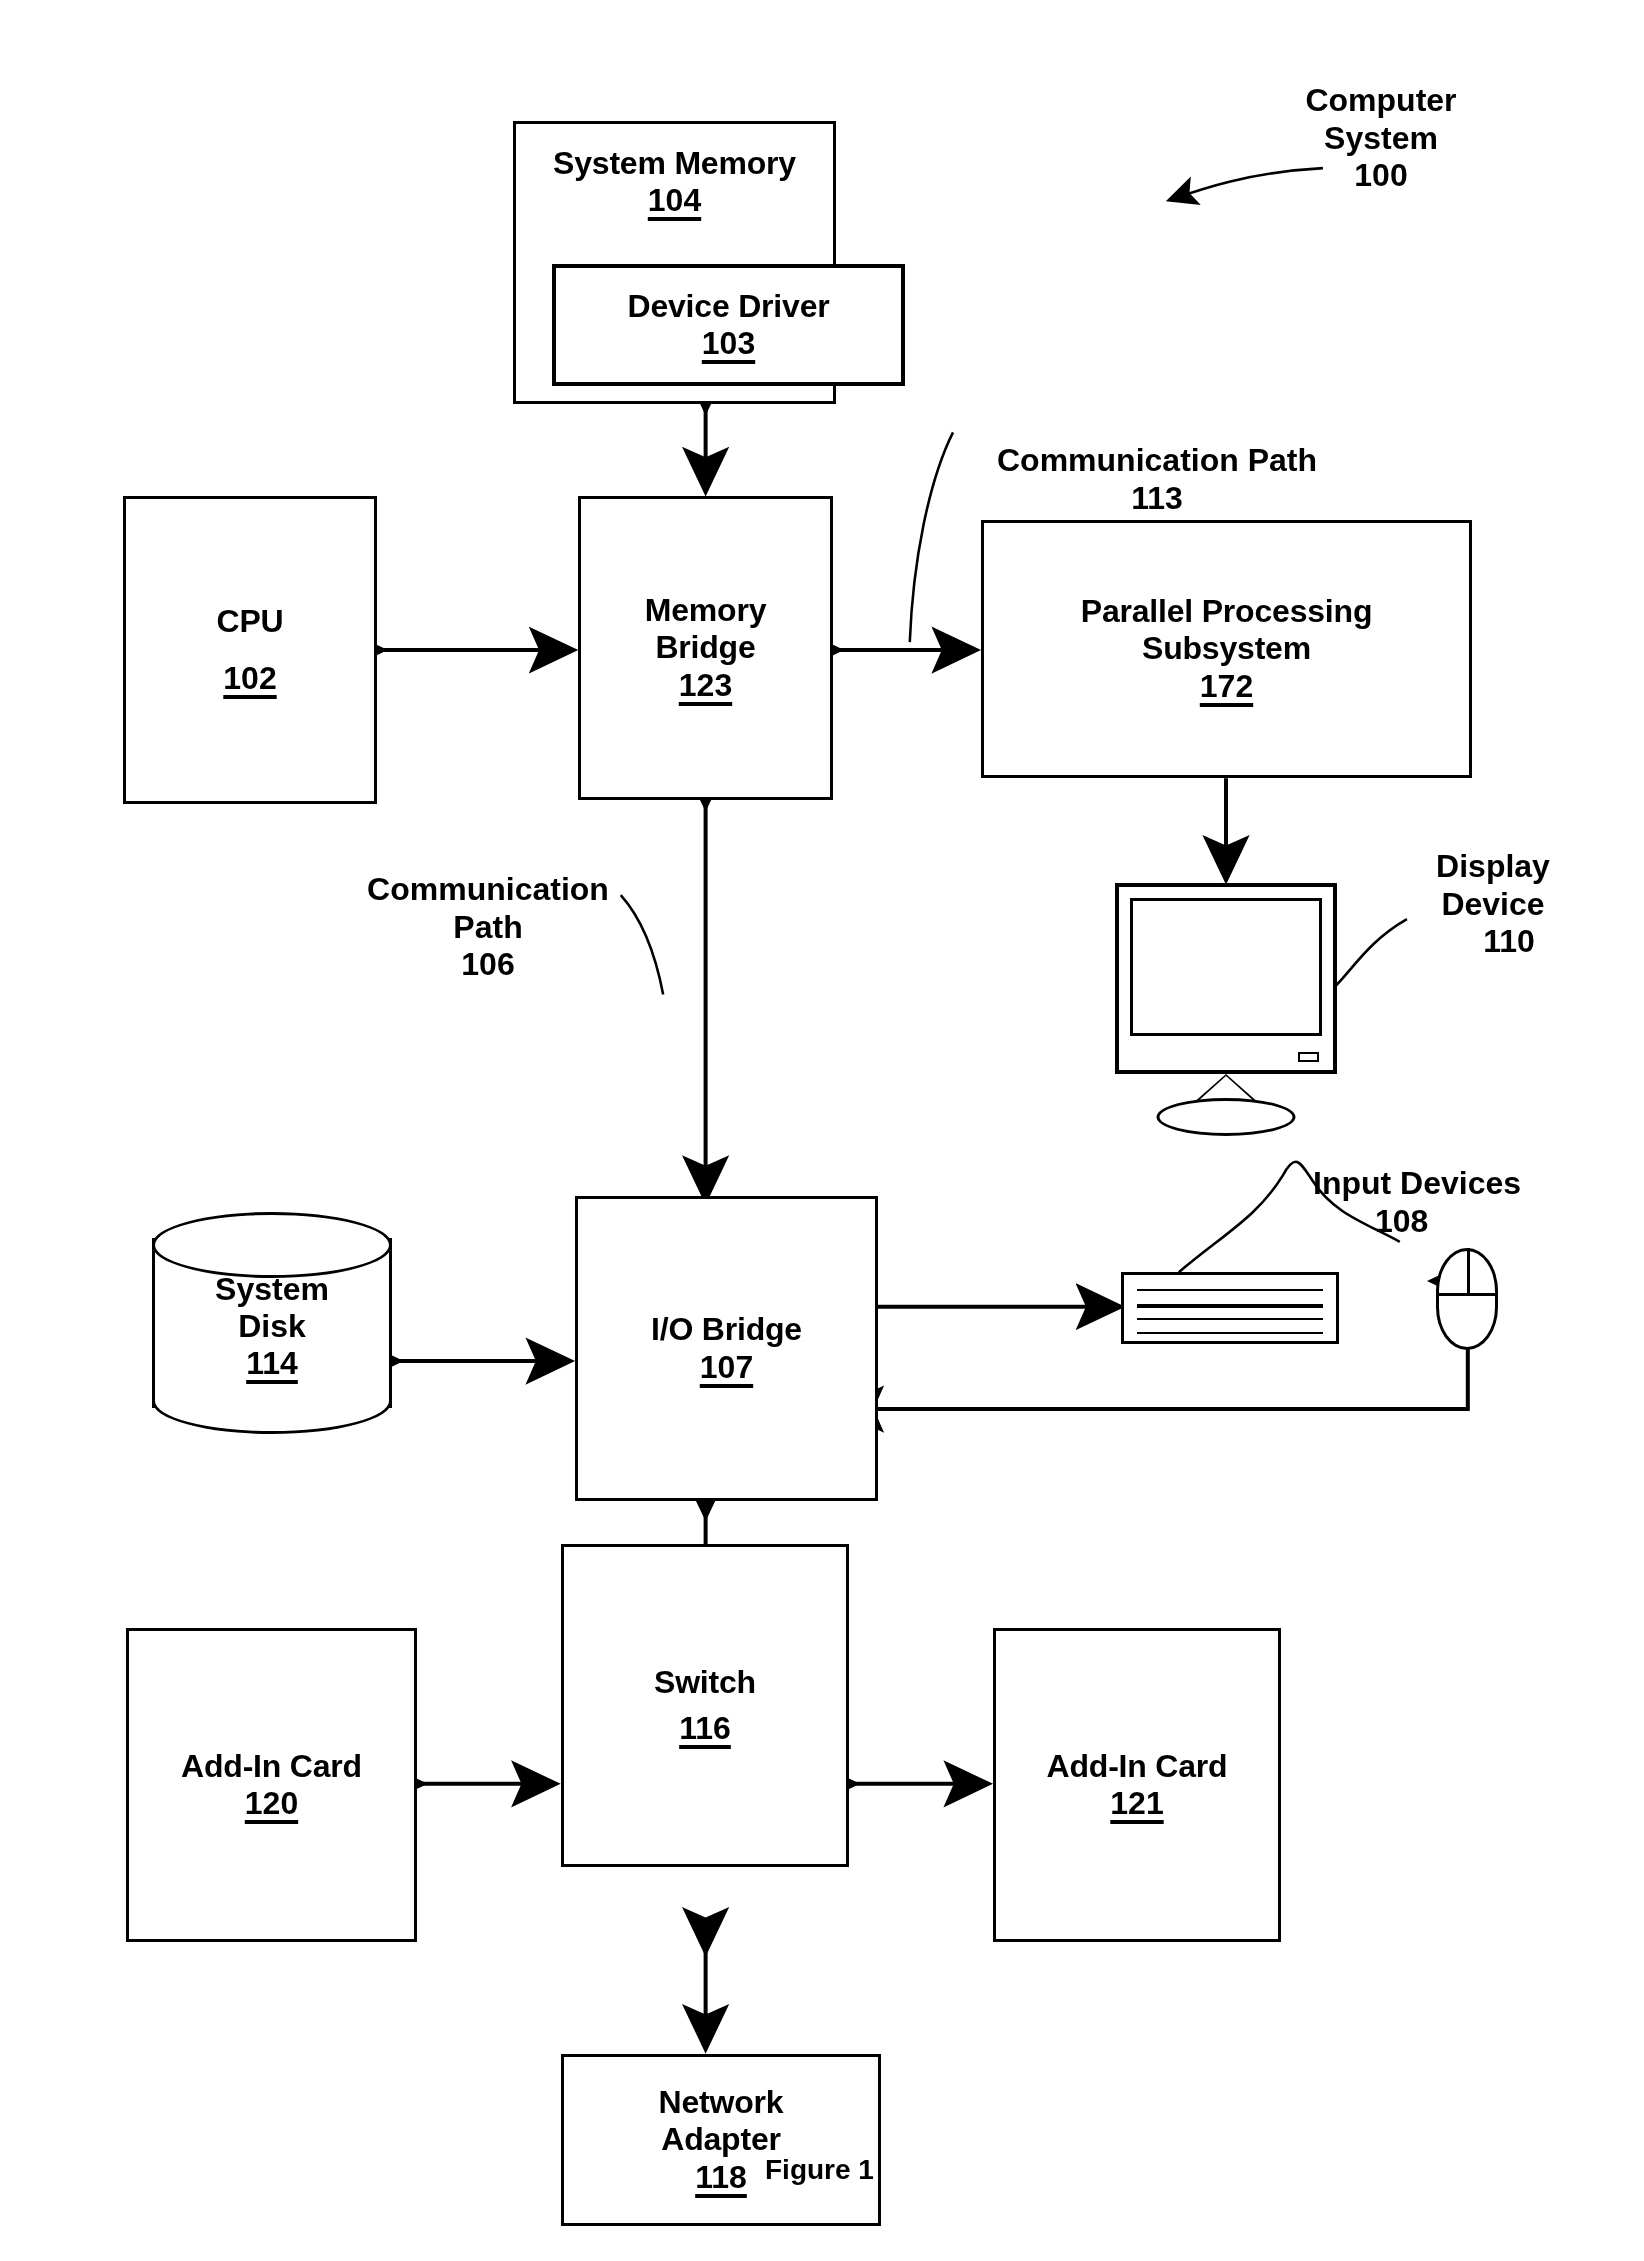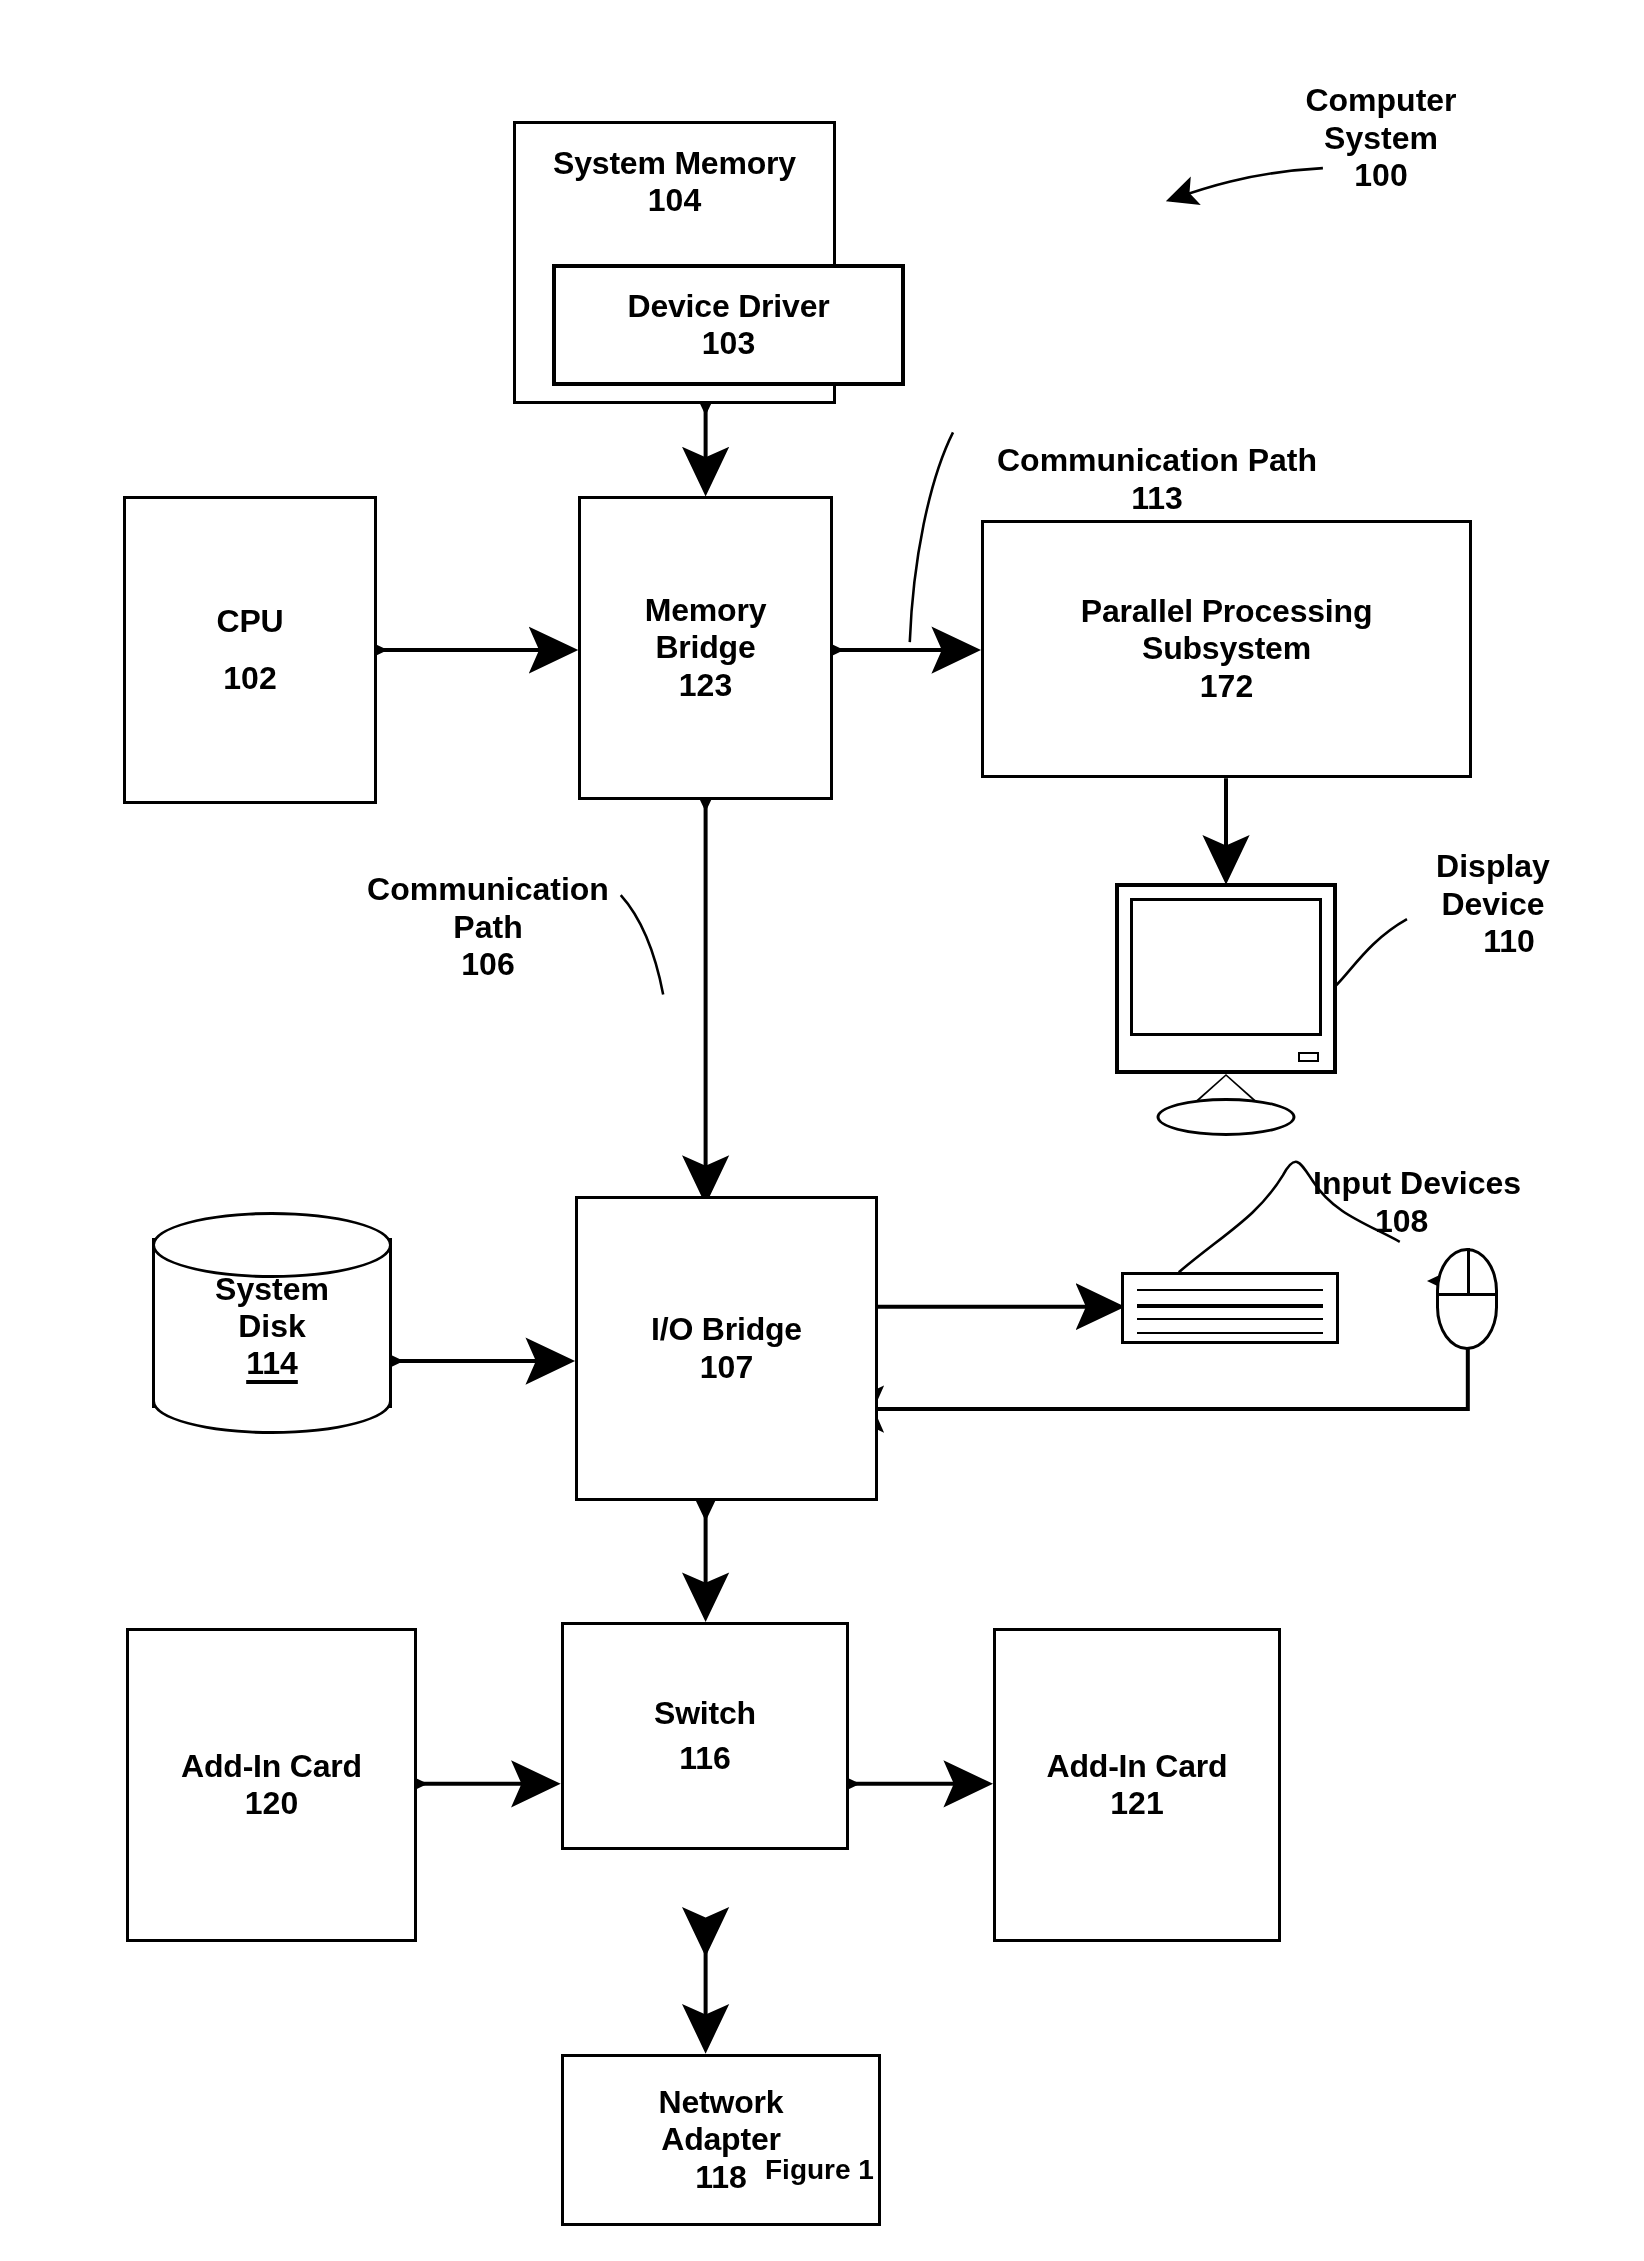--- a/index.html
+++ b/index.html
@@ -7,21 +7,21 @@
   body{width:1645px;height:2261px;position:relative;overflow:hidden;
        font-family:"Liberation Sans","DejaVu Sans",sans-serif;color:#000;}
   #stage{position:absolute;left:0;top:0;width:1645px;height:2261px;}
   svg#wires{position:absolute;left:0;top:0;width:1645px;height:2261px;}
 
   .box{position:absolute;border:3.2px solid #000;background:#fff;
        display:flex;flex-direction:column;align-items:center;justify-content:center;
        box-sizing:border-box;text-align:center;}
   .box .ttl{font-weight:bold;font-size:32px;line-height:1.16;letter-spacing:-0.2px;}
   .box .num{font-weight:bold;font-size:32px;line-height:1.16;
-            text-underline-offset:5.6px;text-decoration-thickness:4px;}
+            text-decoration:underline;text-underline-offset:5.6px;text-decoration-thickness:4px;}
 
   .freelabel{position:absolute;font-weight:bold;font-size:32px;line-height:1.18;
              text-align:center;white-space:pre-line;}
 
   
   .cyl{position:absolute;}
   .cyl .body{position:absolute;left:0;right:0;top:26px;bottom:26px;
              border-left:3.2px solid #000;border-right:3.2px solid #000;background:#fff;}
   .cyl .top{position:absolute;left:0;top:0;width:100%;height:66px;
             border:3.2px solid #000;border-radius:50%;background:#fff;box-sizing:border-box;}
@@ -174,21 +174,21 @@
     <i style="top:43px;"></i>
     <i style="top:57px;"></i>
   </div>
 
   <div class="mouse" style="left:1436px;top:1248px;width:62px;height:102px;">
     <div class="shell"></div>
     <div class="split"></div>
     <div class="mid"></div>
   </div>
 
-  <div class="box" style="left:561px;top:1622px;width:288px;height:228px;gap:8px;">
+  <div class="box" style="left:561px;top:1544px;width:288px;height:323px;gap:8px;">
     <div class="ttl">Switch</div>
     <div class="num">116</div>
   </div>
 
   <div class="box" style="left:126px;top:1628px;width:291px;height:314px;">
     <div class="ttl">Add-In Card</div>
     <div class="num">120</div>
   </div>
 
   <div class="box" style="left:993px;top:1628px;width:288px;height:314px;">

